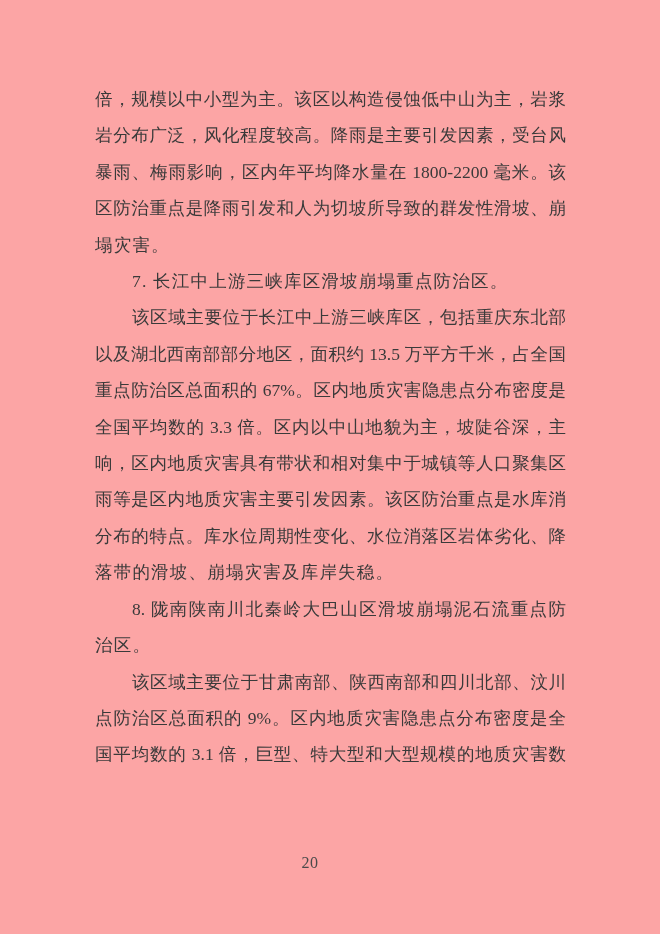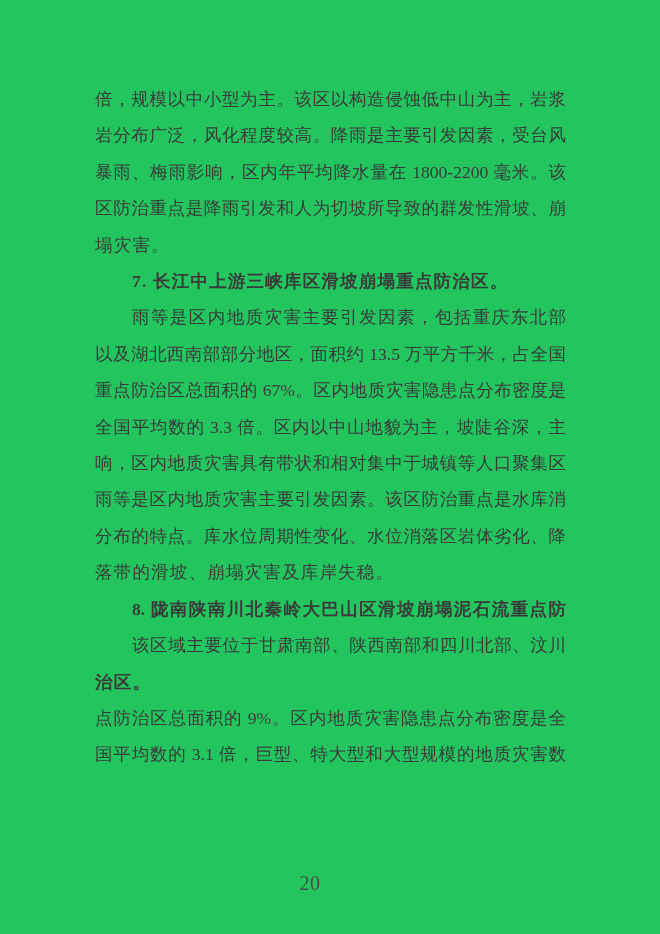--- a/index.html
+++ b/index.html
@@ -9,21 +9,21 @@
   body {
     width: 660px;
     height: 934px;
     background: #ffffff;
     font-family: "Liberation Serif", "DejaVu Serif", serif;
   }
   .page {
     position: relative;
     width: 660px;
     height: 934px;
-    background: #22c55e;
+    background: #fca5a5;
     overflow: hidden;
   }
   .content {
     position: absolute;
     left: 95px;
     top: 81px;
     width: 471px;
     color: #3a3a3a;
   }
   .line {
@@ -41,59 +41,59 @@
   
   .left {
     text-align: center;
     text-align-last: left;
     letter-spacing: 1.2px;
   }
   .indent {
     text-indent: 37px;
   }
   .heading {
-    font-weight: 700;
+    font-weight: 400;
   }
   .page-number {
     position: absolute;
     left: 0;
-    top: 872px;
+    top: 854px;
     width: 620px;
     text-align: center;
-    font-size: 20px;
+    font-size: 16px;
     color: #4a4a4a;
     letter-spacing: 0.5px;
   }
 </style>
 </head>
 <body>
 
 <div class="page">
   <div class="content">
 
     <div class="line j">倍，规模以中小型为主。该区以构造侵蚀低中山为主，岩浆</div>
     <div class="line j">岩分布广泛，风化程度较高。降雨是主要引发因素，受台风</div>
     <div class="line j">暴雨、梅雨影响，区内年平均降水量在 1800-2200 毫米。该</div>
     <div class="line j">区防治重点是降雨引发和人为切坡所导致的群发性滑坡、崩</div>
     <div class="line left">塌灾害。</div>
 
     <div class="line left heading indent">7. 长江中上游三峡库区滑坡崩塌重点防治区。</div>
 
-    <div class="line j indent">雨等是区内地质灾害主要引发因素，包括重庆东北部</div>
+    <div class="line j indent">该区域主要位于长江中上游三峡库区，包括重庆东北部</div>
     <div class="line j">以及湖北西南部部分地区，面积约 13.5 万平方千米，占全国</div>
     <div class="line j">重点防治区总面积的 67%。区内地质灾害隐患点分布密度是</div>
     <div class="line j">全国平均数的 3.3 倍。区内以中山地貌为主，坡陡谷深，主</div>
     <div class="line j">响，区内地质灾害具有带状和相对集中于城镇等人口聚集区</div>
     <div class="line j">雨等是区内地质灾害主要引发因素。该区防治重点是水库消</div>
     <div class="line j">分布的特点。库水位周期性变化、水位消落区岩体劣化、降</div>
     <div class="line left">落带的滑坡、崩塌灾害及库岸失稳。</div>
 
     <div class="line j heading indent">8. 陇南陕南川北秦岭大巴山区滑坡崩塌泥石流重点防</div>
+    <div class="line left heading">治区。</div>
+
     <div class="line j indent">该区域主要位于甘肃南部、陕西南部和四川北部、汶川</div>
-
-    <div class="line left heading">治区。</div>
     <div class="line j">点防治区总面积的 9%。区内地质灾害隐患点分布密度是全</div>
     <div class="line j">国平均数的 3.1 倍，巨型、特大型和大型规模的地质灾害数</div>
 
   </div>
 
   <div class="page-number">20</div>
 </div>
 
 </body></html>

